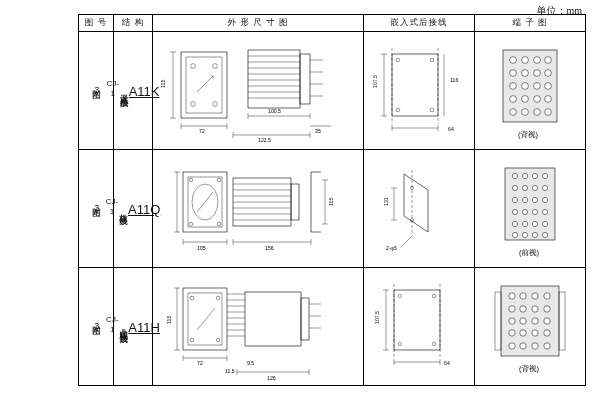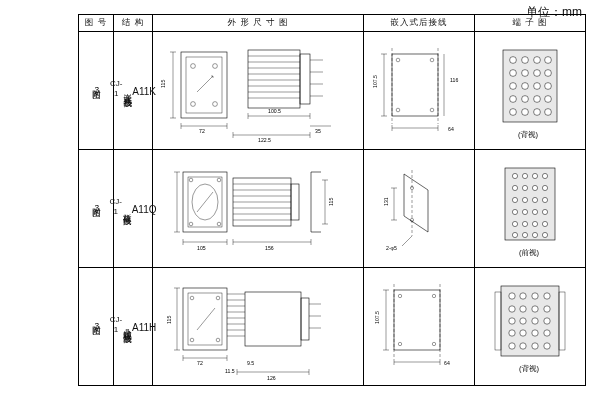--- a/index.html
+++ b/index.html
@@ -4,21 +4,21 @@
 <style>
   html,body{margin:0;padding:0;}
   body{
     width:600px;height:400px;background:#ffffff;
     font-family:"Liberation Sans","DejaVu Sans",sans-serif;
     color:#111;overflow:hidden;
   }
   .page{position:relative;width:600px;height:400px;}
 
   .unit-note{
-    position:absolute;top:4px;right:18px;font-size:12px;color:#111;
+    position:absolute;top:4px;right:18px;font-size:10px;color:#111;font-family:Liberation Serif, serif;
   }
 
   table.spec{
     position:absolute;left:78px;top:14px;
     border-collapse:collapse;
     width:504px;height:372px;
     table-layout:fixed;
   }
   table.spec th, table.spec td{
     border:1px solid #000;
@@ -45,21 +45,21 @@
     font-size:8.5px;
     letter-spacing:1px;
     display:inline-block;
   }
   .stack{
     display:flex;flex-direction:row;align-items:center;justify-content:center;
     height:100%;line-height:1.25;font-size:8.5px;
   }
   .struct-cell .top{font-size:8px;margin-bottom:3px;}
   .struct-cell .mid{margin:0 auto;}
-  .struct-cell .bot{font-size:10px;margin-top:3px;}
+  .struct-cell .bot{font-size:13px;margin-top:3px;text-decoration:underline;}
 
   .cellwrap{position:absolute;inset:0;}
   svg{display:block;}
   .ln{stroke:#000;stroke-width:.6;fill:none;}
   .thin{stroke:#000;stroke-width:.4;fill:none;}
   .dash{stroke:#000;stroke-width:.4;fill:none;stroke-dasharray:3 2;}
   .grayfill{fill:#e8e8e8;stroke:#000;stroke-width:.6;}
   .dimtxt{font-size:5.2px;font-family:"Liberation Sans",sans-serif;fill:#000;}
   .term-dot{fill:#ffffff;stroke:#000;stroke-width:.5;}
   .viewtag{font-size:7.5px;fill:#000;}

